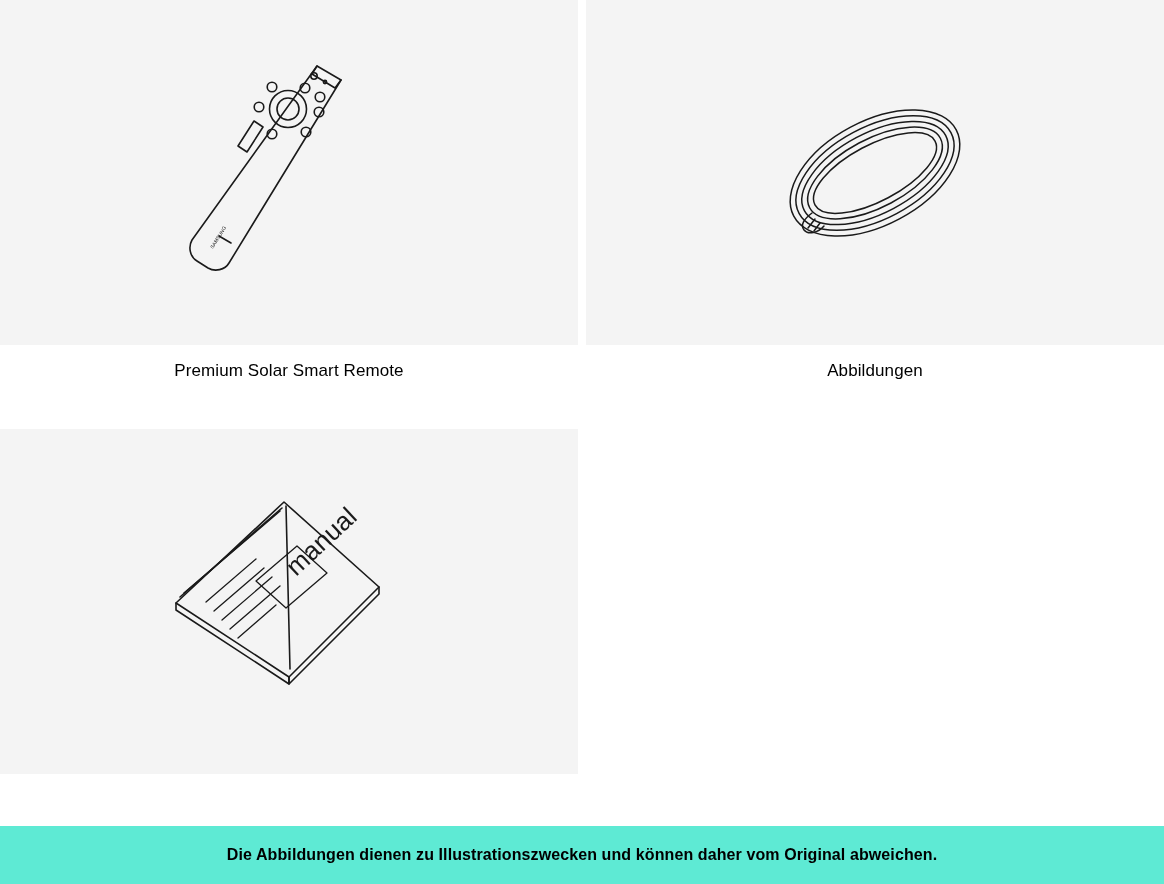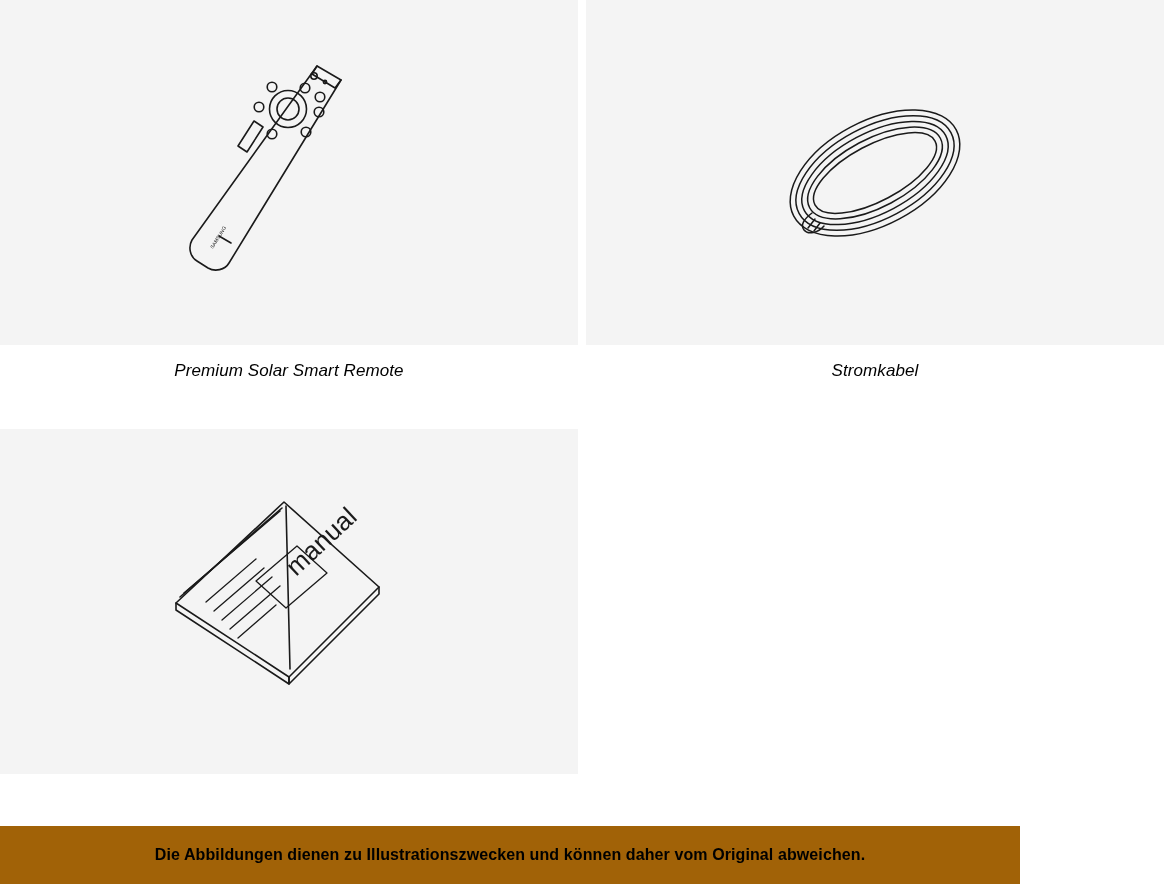--- a/index.html
+++ b/index.html
@@ -46,36 +46,35 @@
   }
   .caption {
     width: 578px;
     text-align: center;
     font-size: 17px;
     line-height: 22px;
     padding-top: 15px;
     padding-bottom: 0;
     color: #000;
     letter-spacing: 0.1px;
-    font-style: italic;
   }
   .cell.right .caption {
     margin-left: 4px;
   }
   .row-gap {
     width: 100%;
     height: 47px;
   }
   .footer {
     position: absolute;
     left: 0;
     bottom: 0;
-    width: 1020px;
+    width: 1164px;
     height: 58px;
-    background: #a16207;
+    background: #5eead4;
     display: flex;
     align-items: center;
     justify-content: center;
   }
   .footer-text {
     font-size: 16px;
     font-weight: bold;
     color: #000;
     letter-spacing: 0.1px;
   }
@@ -122,21 +121,21 @@
             <ellipse cx="115" cy="100" rx="86" ry="46" transform="rotate(-28 115 100)"></ellipse>
             <ellipse cx="115" cy="100" rx="80" ry="40" transform="rotate(-28 115 100)"></ellipse>
             <ellipse cx="115" cy="100" rx="74" ry="34" transform="rotate(-28 115 100)"></ellipse>
             <ellipse cx="115" cy="100" rx="68" ry="28" transform="rotate(-28 115 100)"></ellipse>
             <path d="M52 140 C44 146 40 152 44 157 C48 162 58 160 64 153"></path>
             <path d="M55 146 L48 155"></path>
             <path d="M60 150 L54 158"></path>
           </g>
         </svg>
       </div>
-      <div class="caption">Stromkabel</div>
+      <div class="caption">Abbildungen</div>
     </div>
 
     <div class="row-gap"></div>
 
     <div class="cell left">
       <div class="thumb">
         <svg width="250" height="210" viewBox="0 0 250 210">
           <g fill="none" stroke="#1a1a1a" stroke-width="1.6" stroke-linejoin="round" stroke-linecap="round">
             <path d="M120 5 L215 90 L125 180 L12 106 Z"></path>
             <path d="M12 106 L12 113 L125 187 L125 180"></path>

